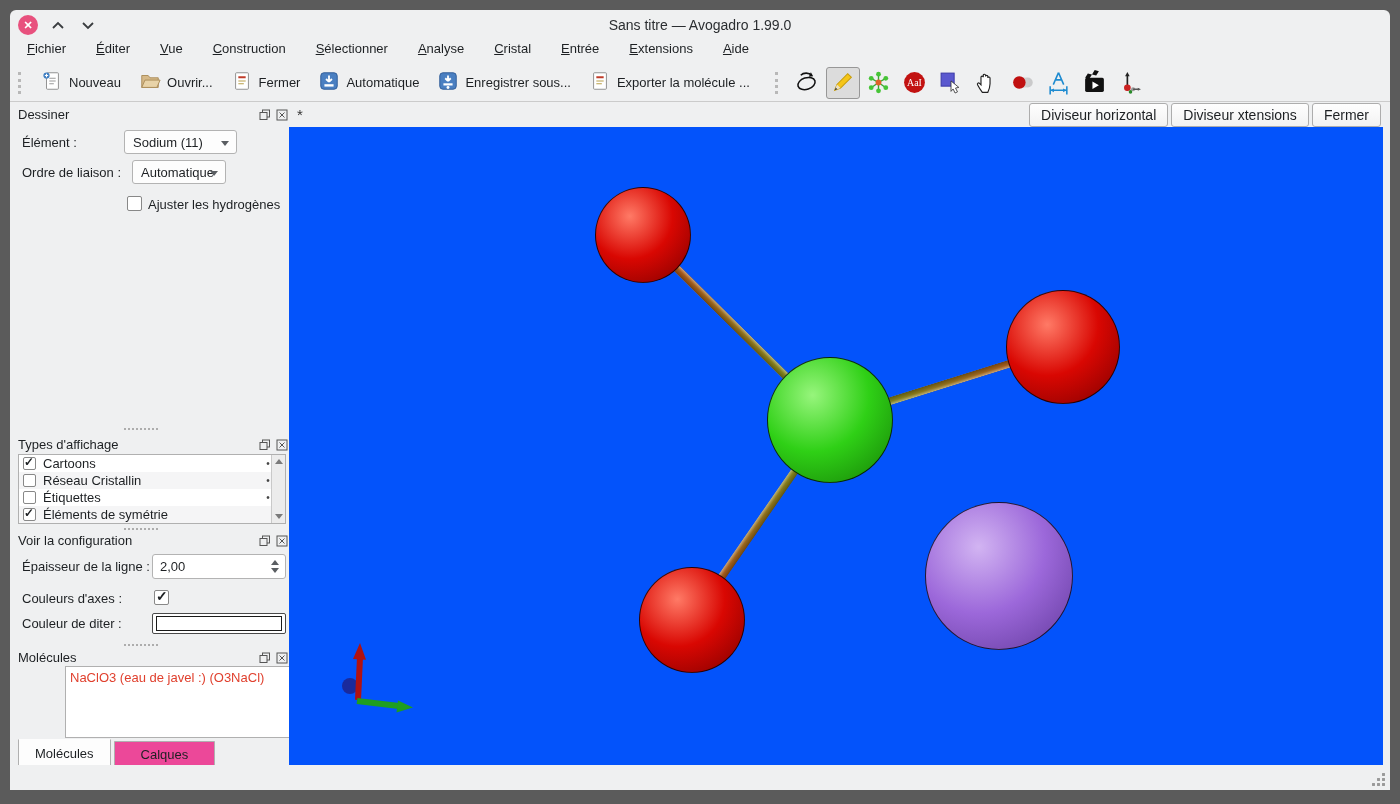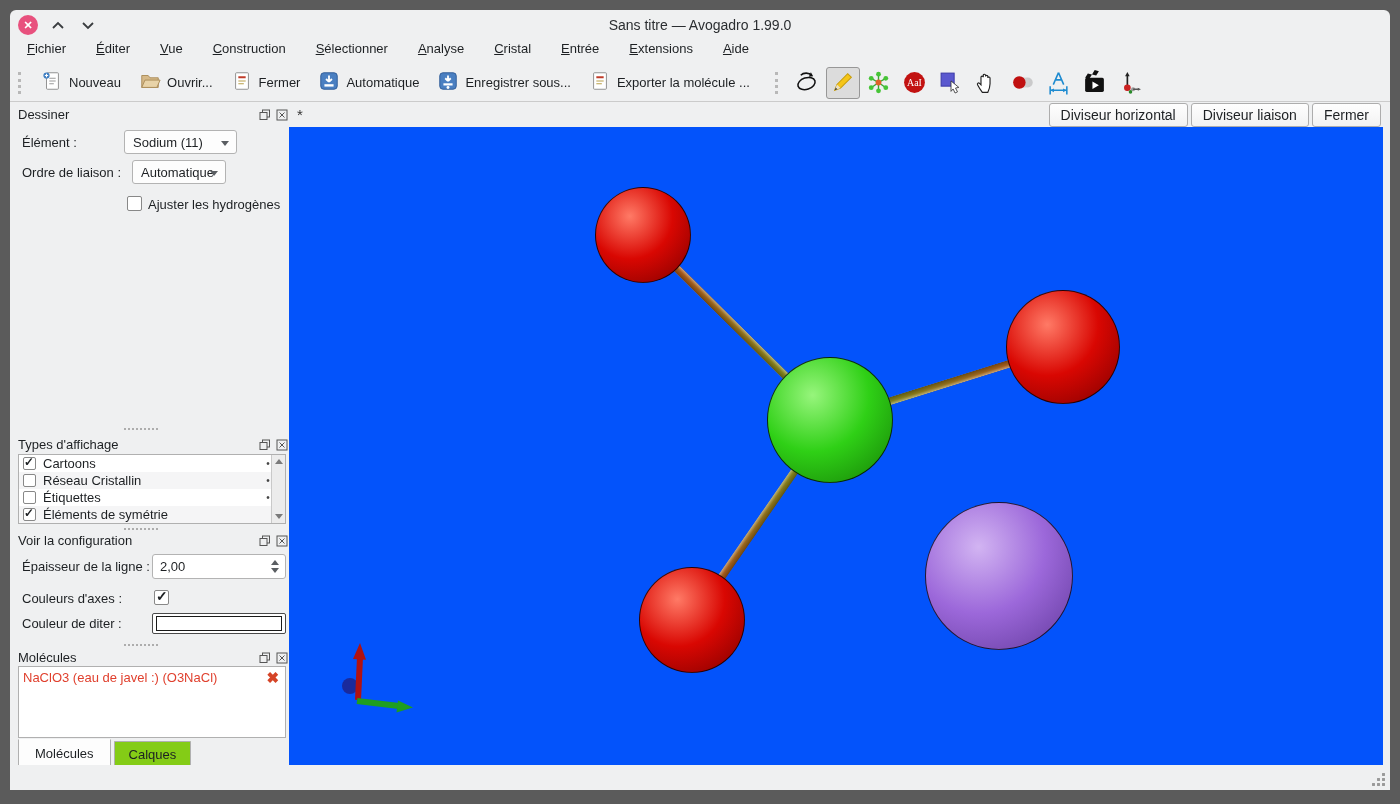--- a/index.html
+++ b/index.html
@@ -62,21 +62,21 @@
   .sp-up { width:0; height:0; border-left:4px solid transparent; border-right:4px solid transparent; border-bottom:5px solid #5a5e62; }
   .sp-dn { width:0; height:0; border-left:4px solid transparent; border-right:4px solid transparent; border-top:5px solid #5a5e62; }
   .color-btn { position:absolute; height:21px; border:1px solid #4a4a4a; border-radius:2px; background:#fff; padding:2px 3px; }
   .color-swatch { width:100%; height:100%; background:#fff; border:1px solid #1a1a1a; }
   
   .mol-list { position:absolute; left:4px; width:268px; height:72px; background:#fff; border:1px solid #b0b0b0; }
   .mol-item { display:flex; align-items:center; height:20px; padding:1px 6px 0 4px; }
   .mol-item-label { flex:1; color:#e0402e; white-space:nowrap; overflow:hidden; }
   .mol-del { color:#d54427; font-weight:bold; font-size:15px; }
   .tabs { position:absolute; left:4px; display:flex; align-items:flex-end; }
-  .tab { padding:5px 14px; border:1px solid #b0b0b0; background:#84cc16; border-radius:0 0 3px 3px; margin-right:3px; }
+  .tab { padding:5px 26px; border:1px solid #b0b0b0; background:#ec4899; border-radius:0 0 3px 3px; margin-right:3px; }
   .tab.active { background:#fdfdfd; border-top-color:#fdfdfd; padding:6px 16px; }
   
   .viewport { position:absolute; left:279px; top:92px; width:1094px; height:663px; }
   .vp-strip { position:absolute; left:0; top:0; width:100%; height:25px; display:flex; align-items:center; }
   .modified-star { margin-left:8px; font-size:15px; color:#333; }
   .vp-buttons { position:absolute; right:2px; top:1px; display:flex; gap:3px; }
   .vp-btn { padding:3px 11px; background:linear-gradient(#fefefe,#f2f2f2); border:1px solid #adadad; border-radius:3px; font-size:14px; }
   .canvas3d { position:absolute; left:0; top:25px; width:1094px; height:638px; overflow:hidden; }
   .atom { position:absolute; border-radius:50%; border:1px solid rgba(0,0,0,0.75); }
   .bond { position:absolute; height:8px; border-radius:4px; transform-origin:0 50%; }
@@ -390,40 +390,40 @@
             <rect x="1" y="3.5" width="7" height="7" fill="#eff0f1"></rect>
           </svg>
         </span>
       <span class="ph-btn">
           <svg viewBox="0 0 12 12" fill="none" stroke="#555">
             <rect x="1" y="1" width="10" height="10"></rect>
             <path d="M3.5 3.5l5 5M8.5 3.5l-5 5"></path>
           </svg>
         </span>
     </div>
-    <div class="mol-list" style="top:564px;">
+    <div class="mol-list" style="top:564px;margin-left:47px;">
         <div id="mol-items">
           <div class="mol-item">
             <span class="mol-item-label">NaClO3 (eau de javel :) (O3NaCl)</span>
             <span class="mol-del">✖</span>
           </div>
         </div>
       </div>
     <div class="tabs" style="top:637px;" id="mol-tabs">
         <div class="tab active">Molécules</div>
         <div class="tab">Calques</div>
       </div>
   </div>
 
   <div class="viewport">
     <div class="vp-strip">
       <span class="modified-star">*</span>
       <div class="vp-buttons" id="vp-buttons">
           <div class="vp-btn">Diviseur horizontal</div>
-          <div class="vp-btn">Diviseur liaison</div>
+          <div class="vp-btn">Diviseur xtensions</div>
           <div class="vp-btn">Fermer</div>
         </div>
     </div>
     <div class="canvas3d" id="canvas3d" style="background: rgb(3, 83, 251);">
       <svg class="axes-widget" viewBox="0 0 90 80">
         <circle cx="13" cy="47" r="8" fill="#1a2a9c"></circle>
         <line x1="21" y1="61" x2="23" y2="18" stroke="#b11212" stroke-width="6"></line>
         <path d="M23 4l-7 16 13 .8z" fill="#b11212"></path>
         <line x1="20" y1="62" x2="62" y2="67" stroke="#1f9e1f" stroke-width="6"></line>
         <path d="M76 68.5l-15-7-1.5 12z" fill="#1f9e1f"></path>

